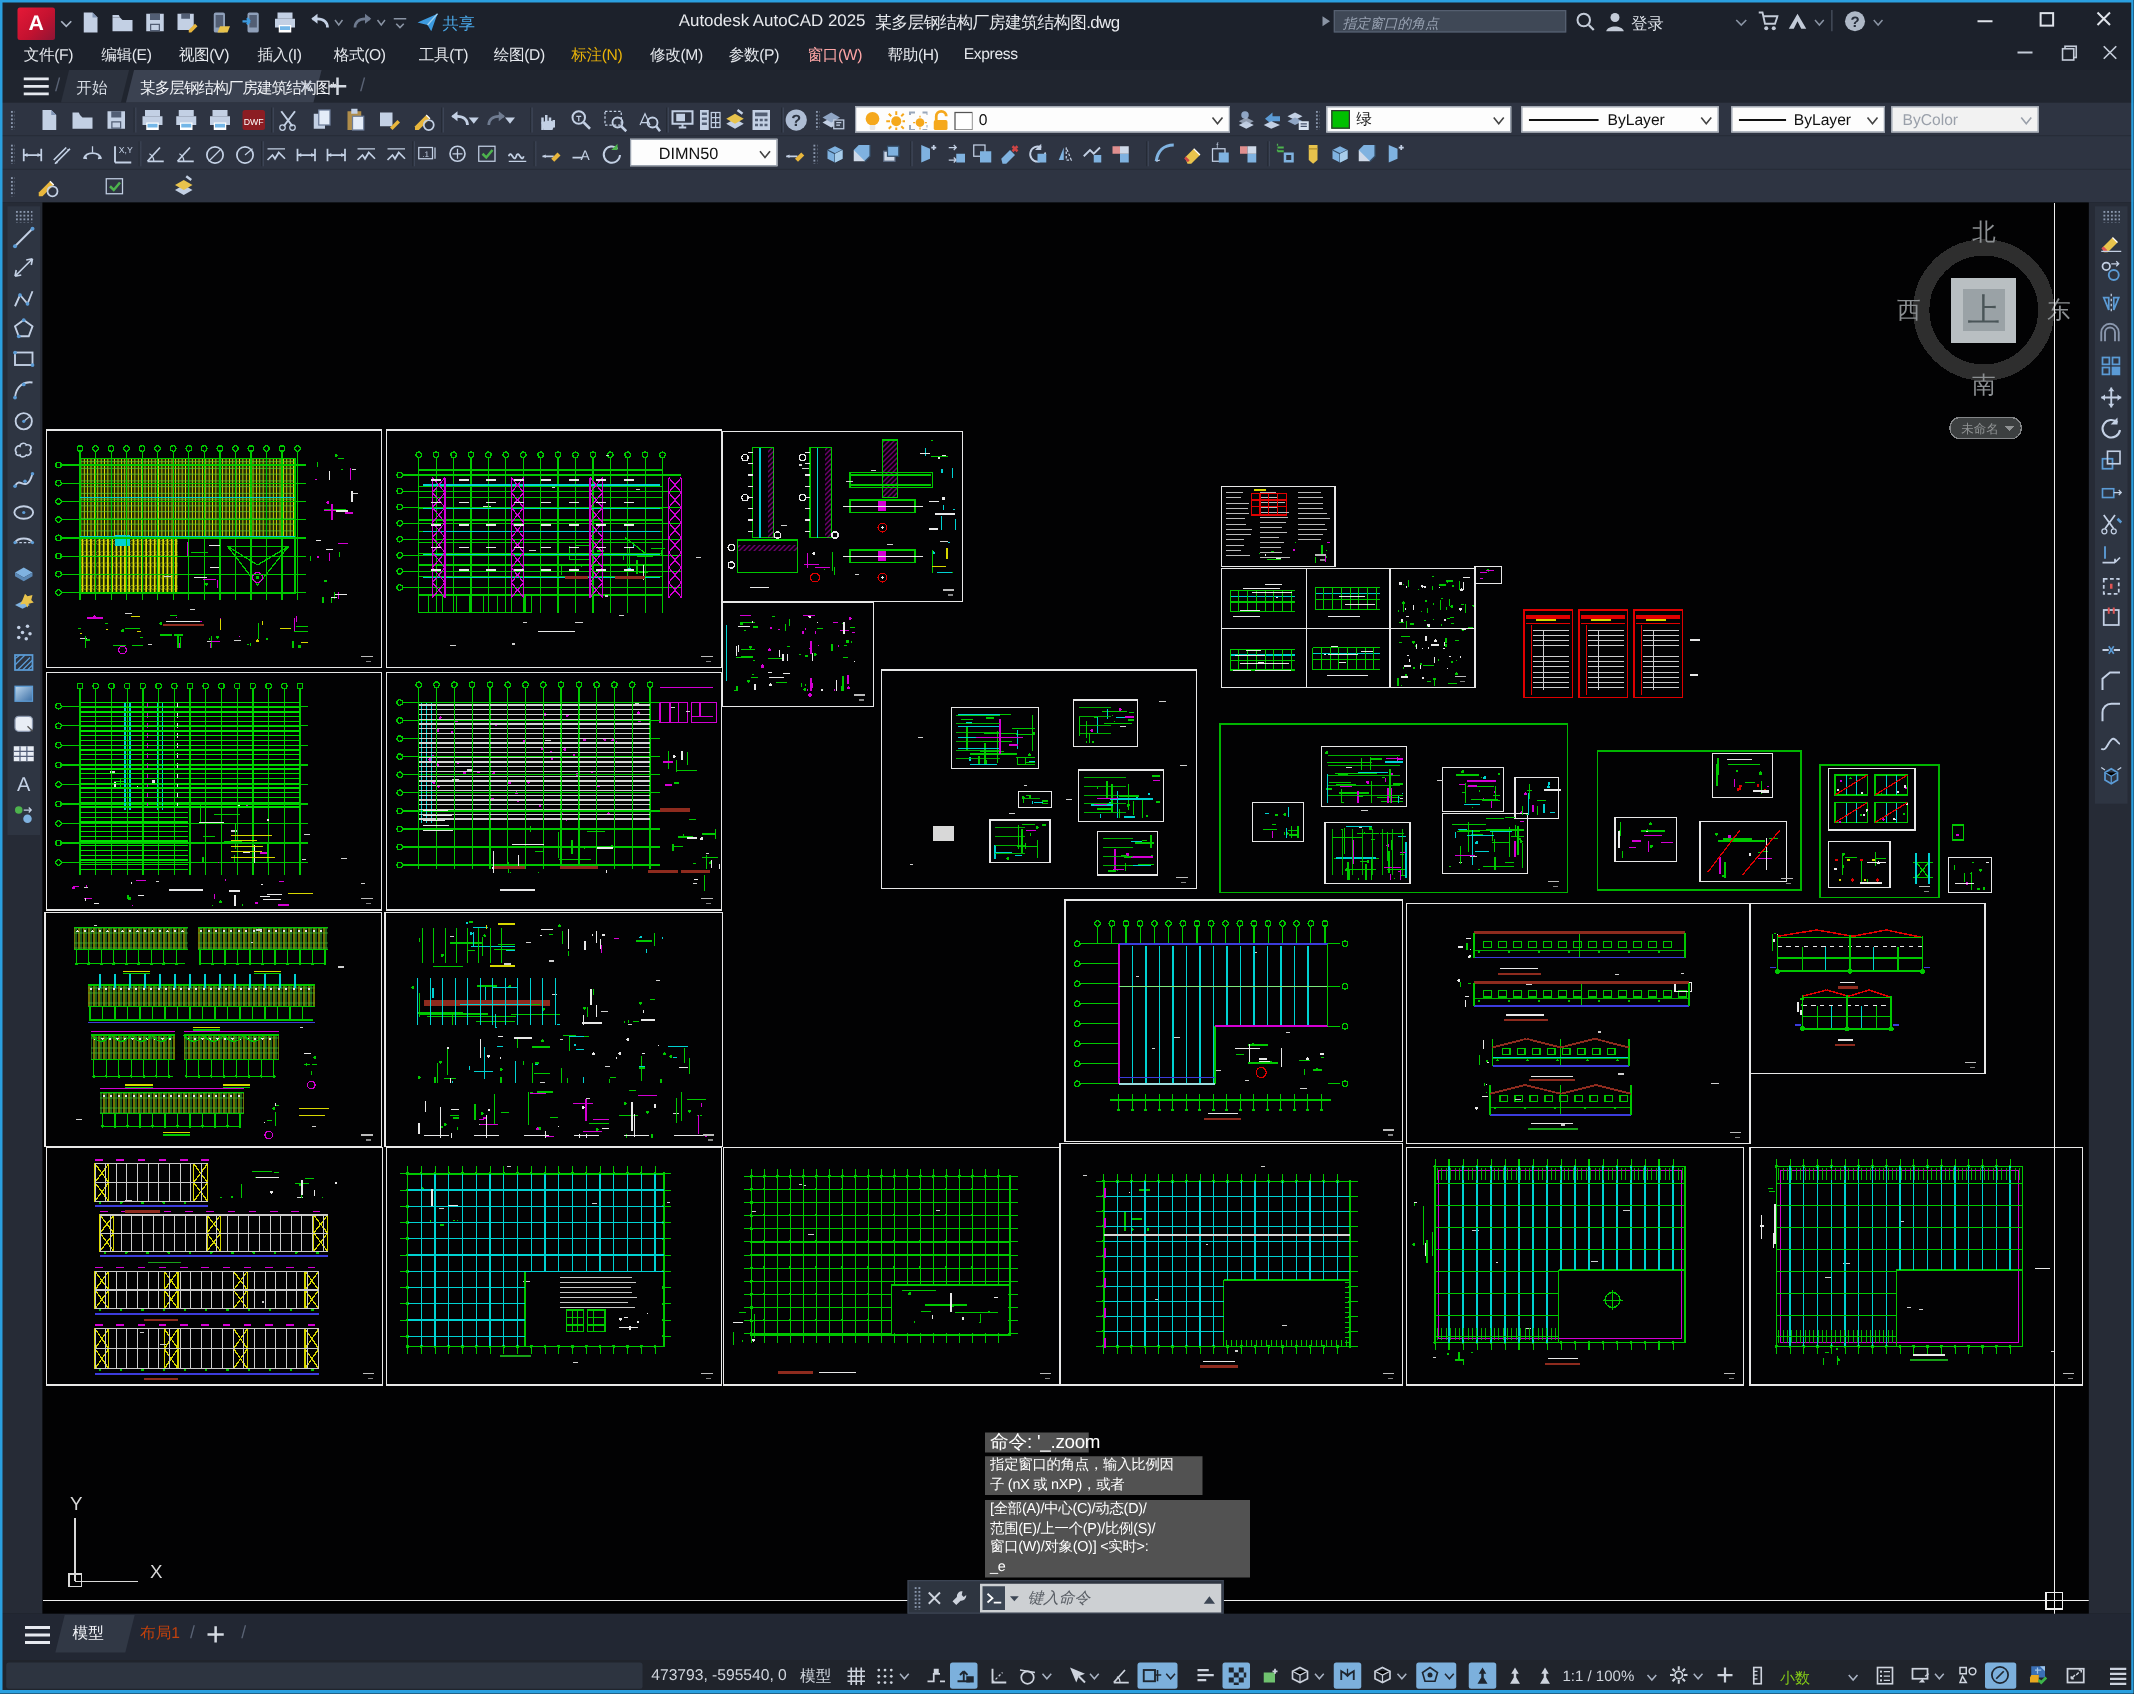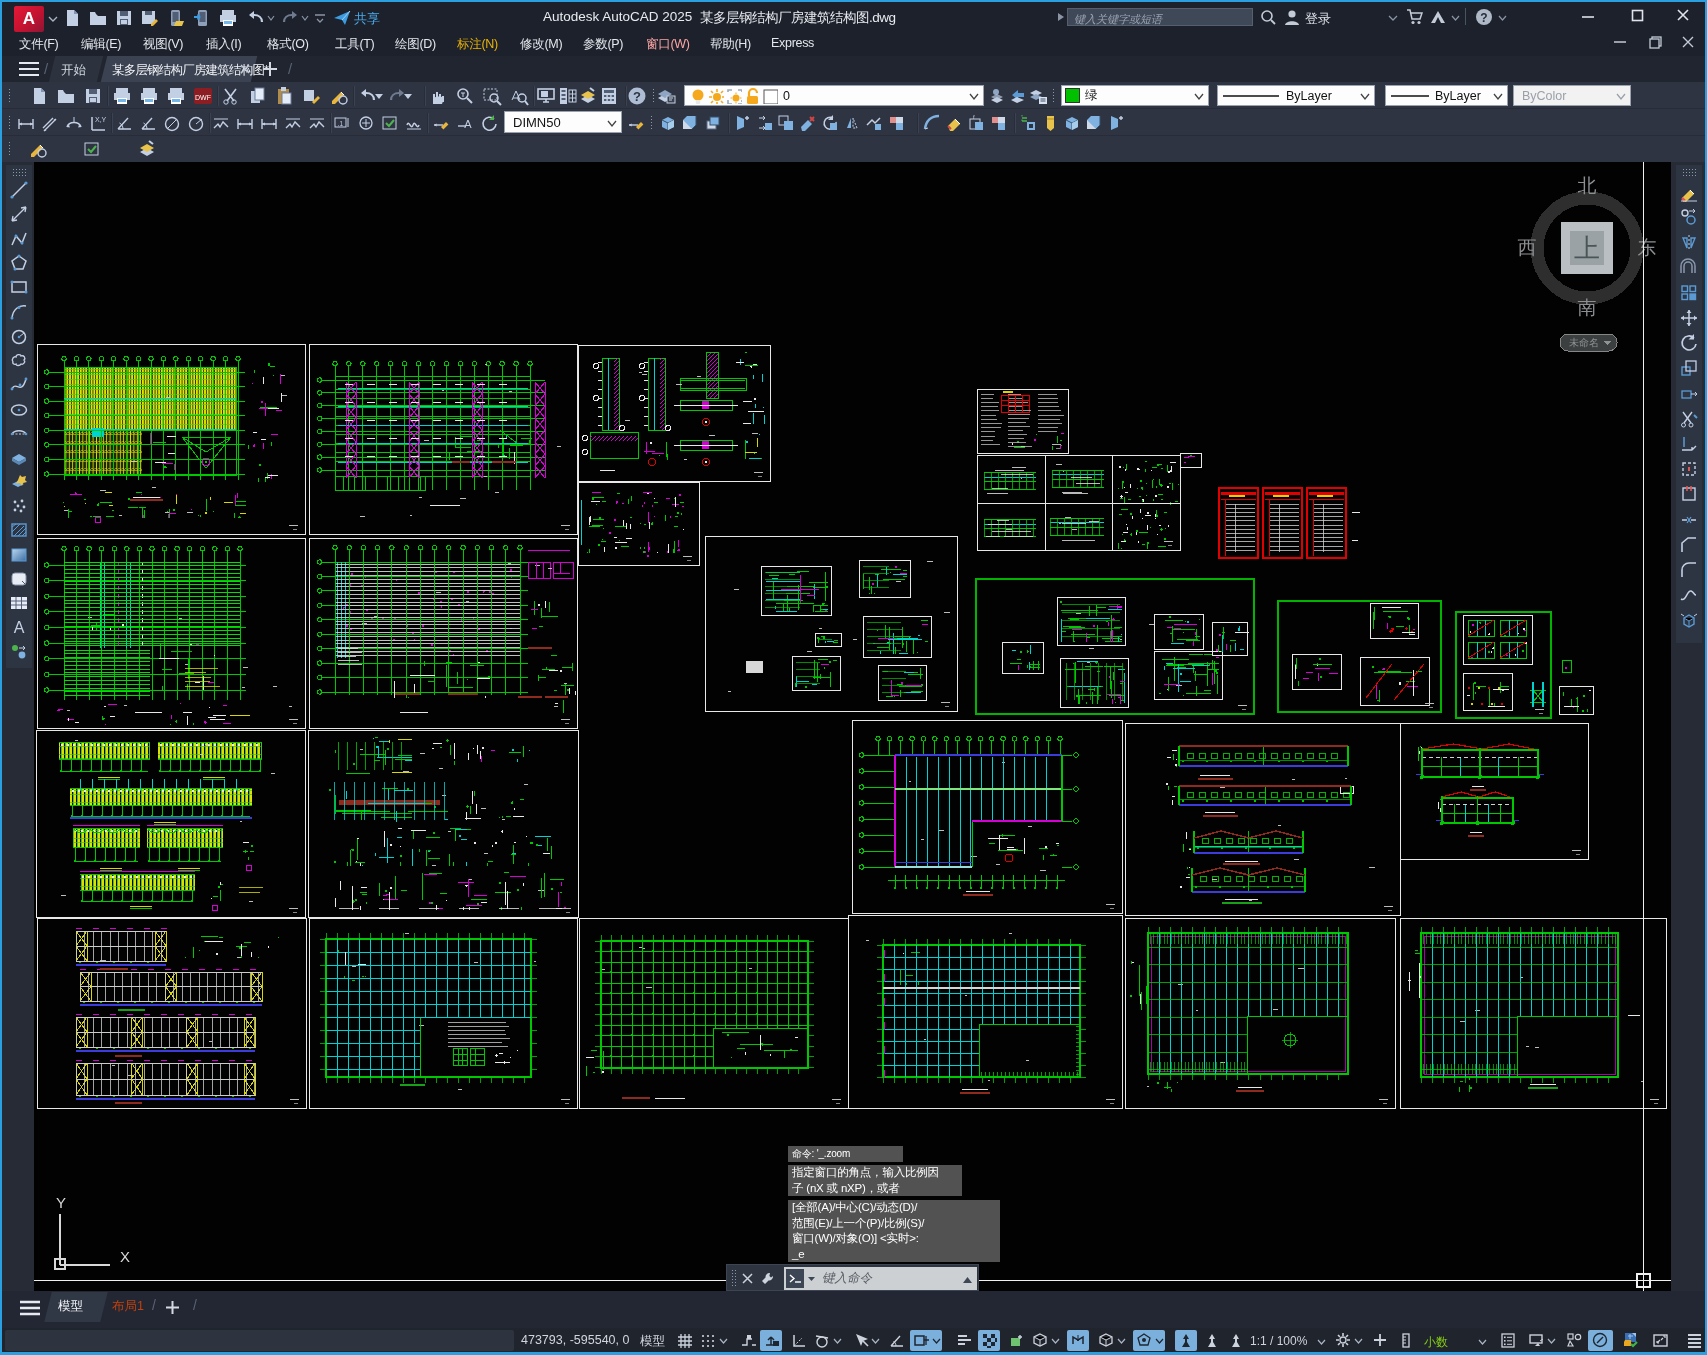--- a/index.html
+++ b/index.html
@@ -91,21 +91,21 @@
       <path d="M2 10l16-7-5 14-3-5z" fill="#3d9be0"></path>
       <path d="M10 12l8-9" stroke="#9fd0f0"></path>
     </svg>
   </div>
 <div class="txt" style="left:354px;top:10px;color:#4aa8e8;font-size:13px">共享</div>
 <div class="txt" style="left:543px;top:9px;color:#e8eaee;font-size:13.5px">Autodesk AutoCAD 2025</div>
 <div class="txt" style="left:700px;top:9px;color:#e8eaee;font-size:13.5px;letter-spacing:-0.5px">某多层钢结构厂房建筑结构图.dwg</div>
 <svg class="ab" width="8" height="10" style="left:1057px;top:12px">
     <path d="M1 1l6 4-6 4z" fill="#8a94a4"></path>
   </svg>
-<div class="ab" style="left:1067px;top:8px;width:186px;height:18px;background:#3f4856;border:1px solid #555f70"><span style="color:#98a2b2;font-size:11px;font-style:italic;padding-left:6px;line-height:16px;display:inline-block">键入关键字或短语</span></div>
+<div class="ab" style="left:1067px;top:8px;width:186px;height:18px;background:#3f4856;border:1px solid #555f70"><span style="color:#98a2b2;font-size:11px;font-style:italic;padding-left:6px;line-height:16px;display:inline-block">指定窗口的角点</span></div>
 <svg class="ab" width="18" height="18" style="left:1259px;top:8px">
     <circle cx="8" cy="8" r="5" fill="none" stroke="#c3cbd8" stroke-width="1.6"></circle>
     <path d="M12 12l4 4" stroke="#c3cbd8" stroke-width="1.8"></path>
   </svg>
 <svg class="ab" width="18" height="18" style="left:1283px;top:8px">
     <circle cx="9" cy="6" r="3.6" fill="#c3cbd8"></circle>
     <path d="M2 17c1-5 13-5 14 0z" fill="#c3cbd8"></path>
   </svg>
 <div class="txt" style="left:1305px;top:10px;color:#dfe3ea;font-size:13px">登录</div>
 <svg class="ab" width="10" height="10" style="left:1388px;top:13px">
@@ -584,21 +584,21 @@
       <text x="13" y="15" font-size="11" fill="#c3d0e4" text-anchor="middle" font-family="Liberation Sans">A</text>
     </svg>
   </div>
 <div class="ab" style="left:479px;top:113px">
     <svg width="20" height="20" viewBox="0 0 20 20" style="display:block">
       <path d="M15 6a6.5 6.5 0 1 0 2 5" stroke="#c3d0e4" stroke-width="1.6" fill="none"></path>
       <path d="M15 2v5h-5z" fill="#4db34d"></path>
     </svg>
   </div>
 <div style="position:absolute;left:504px;top:111px;width:118px;height:22px;background:#fdfdfd;border:1px solid #9aa2ae;box-sizing:border-box;display:flex;align-items:center;overflow:hidden">
-    <span style="color:#111;font-size:13px;padding-left:8px">DIMN50</span>
+    <span style="color:#111;font-size:13px;padding-left:22px">DIMN50</span>
     <svg width="14" height="14" style="position:absolute;right:2px;top:4px">
       <path d="M3 5l4 5 4-5" fill="none" stroke="#444" stroke-width="1.3"></path>
     </svg>
   </div>
 <div class="ab" style="left:626px;top:113px">
     <svg width="20" height="20" viewBox="0 0 20 20" style="display:block">
       <path d="M3 12h9" stroke="#c3d0e4" stroke-width="1.4"></path>
       <path d="M3 12l2.6-1.4v2.8z" fill="#c3d0e4"></path>
       <path d="M10 14l5-5 2.4 2.4-5 5z" fill="#e8b63c"></path>
     </svg>
@@ -2239,21 +2239,21 @@
     <path d="M1388 615L1504 615M1388 586L1388 615M1504 587L1504 615M1408 661L1479 661M1408 634L1408 661M1479 635L1479 661" stroke="#00c800" stroke-width="1.4" fill="none"></path>
     <path d="M1446.0 586L1446.0 615M1443.5 634L1443.5 661" stroke="#00c800" stroke-width="1.2" fill="none"></path>
     <path d="M42 769L132 769M42 784.0L132 784.0M42 799L132 799M46 810L228 810M46 824.5L228 824.5M46 839L228 839M42 855L221 855M42 870.0L221 870.0M42 885L221 885M42 901L221 901M42 917.0L221 917.0M42 933L221 933" stroke="#cccccc" stroke-width="1" fill="none"></path>
     <path d="M42 769L42 799M50.5 769L50.5 799M59.0 769L59.0 799M67.5 769L67.5 799M76.0 769L76.0 799M84.5 769L84.5 799M93.0 769L93.0 799M101.5 769L101.5 799M110.0 769L110.0 799M118.5 769L118.5 799M127.0 769L127.0 799M46 810L46 839M54.5 810L54.5 839M63.0 810L63.0 839M71.5 810L71.5 839M80.0 810L80.0 839M88.5 810L88.5 839M97.0 810L97.0 839M105.5 810L105.5 839M114.0 810L114.0 839M122.5 810L122.5 839M131.0 810L131.0 839M139.5 810L139.5 839M148.0 810L148.0 839M156.5 810L156.5 839M165.0 810L165.0 839M173.5 810L173.5 839M182.0 810L182.0 839M190.5 810L190.5 839M199.0 810L199.0 839M207.5 810L207.5 839M216.0 810L216.0 839M224.5 810L224.5 839M42 855L42 885M50.5 855L50.5 885M59.0 855L59.0 885M67.5 855L67.5 885M76.0 855L76.0 885M84.5 855L84.5 885M93.0 855L93.0 885M101.5 855L101.5 885M110.0 855L110.0 885M118.5 855L118.5 885M127.0 855L127.0 885M135.5 855L135.5 885M144.0 855L144.0 885M152.5 855L152.5 885M161.0 855L161.0 885M169.5 855L169.5 885M178.0 855L178.0 885M186.5 855L186.5 885M195.0 855L195.0 885M203.5 855L203.5 885M212.0 855L212.0 885M220.5 855L220.5 885M42 901L42 933M50.5 901L50.5 933M59.0 901L59.0 933M67.5 901L67.5 933M76.0 901L76.0 933M84.5 901L84.5 933M93.0 901L93.0 933M101.5 901L101.5 933M110.0 901L110.0 933M118.5 901L118.5 933M127.0 901L127.0 933M135.5 901L135.5 933M144.0 901L144.0 933M152.5 901L152.5 933M161.0 901L161.0 933M169.5 901L169.5 933M178.0 901L178.0 933M186.5 901L186.5 933M195.0 901L195.0 933M203.5 901L203.5 933M212.0 901L212.0 933M220.5 901L220.5 933" stroke="#cccccc" stroke-width="0.8" fill="none"></path>
     <path d="M414 860L471.5 860M414 864L474.8 864M414 868L470.5 868M414 872L471.7 872M414 876L475.9 876M414 880L468.4 880M414 884L473.6 884" stroke="#c8c8c8" stroke-width="0.8" fill="none"></path>
     <path d="M849 826L1046 826" stroke="#d5d5d5" stroke-width="1.2" fill="none"></path>
     <path d="M1494 926L1524 926" stroke="#18a018" stroke-width="2" fill="none"></path>
     <path d="M26 1052L26 1103M26 1103L76 1103" stroke="#d8d8d8" stroke-width="1.2" fill="none"></path>
     <path d="M0 1118.5L1637 1118.5M1609.5 0L1609.5 1129" stroke="#f0f0f0" stroke-width="1" fill="none"></path>
   </svg>
-<div style="position:absolute;background:rgba(88,88,88,.93);color:#fff;font-size:10px;line-height:15.5px;padding:0 4px;letter-spacing:-0.2px;white-space:pre;left:788px;top:1146px;width:115px">命令: '_.zoom</div>
+<div style="position:absolute;background:rgba(88,88,88,.93);color:#fff;font-size:15px;line-height:15.5px;padding:0 4px;letter-spacing:-0.2px;white-space:pre;left:788px;top:1146px;width:83px">命令: '_.zoom</div>
 <div style="position:absolute;background:rgba(88,88,88,.93);color:#fff;font-size:11.5px;line-height:15.5px;padding:0 4px;letter-spacing:-0.2px;white-space:pre;left:788px;top:1165px;width:174px">指定窗口的角点，输入比例因
 子 (nX 或 nXP)，或者</div>
 <div style="position:absolute;background:rgba(88,88,88,.93);color:#fff;font-size:11.5px;line-height:15.5px;padding:0 4px;letter-spacing:-0.2px;white-space:pre;left:788px;top:1200px;width:212px">[全部(A)/中心(C)/动态(D)/
 范围(E)/上一个(P)/比例(S)/
 窗口(W)/对象(O)] &lt;实时&gt;:
 _e</div>
 <div style="position:absolute;left:726px;top:1264px;width:253px;height:27px;background:#2e3540;border:1px solid #3c4554">
     <div style="position:absolute;left:4px;top:4px;width:6px;height:19px;background-image:radial-gradient(#8a97ad 0.9px,transparent 1px);background-size:3px 3px"></div>
     <svg width="11" height="11" style="position:absolute;left:15px;top:8px">
       <path d="M1 1l9 9M10 1L1 10" stroke="#cdd3dd" stroke-width="1.5"></path>

